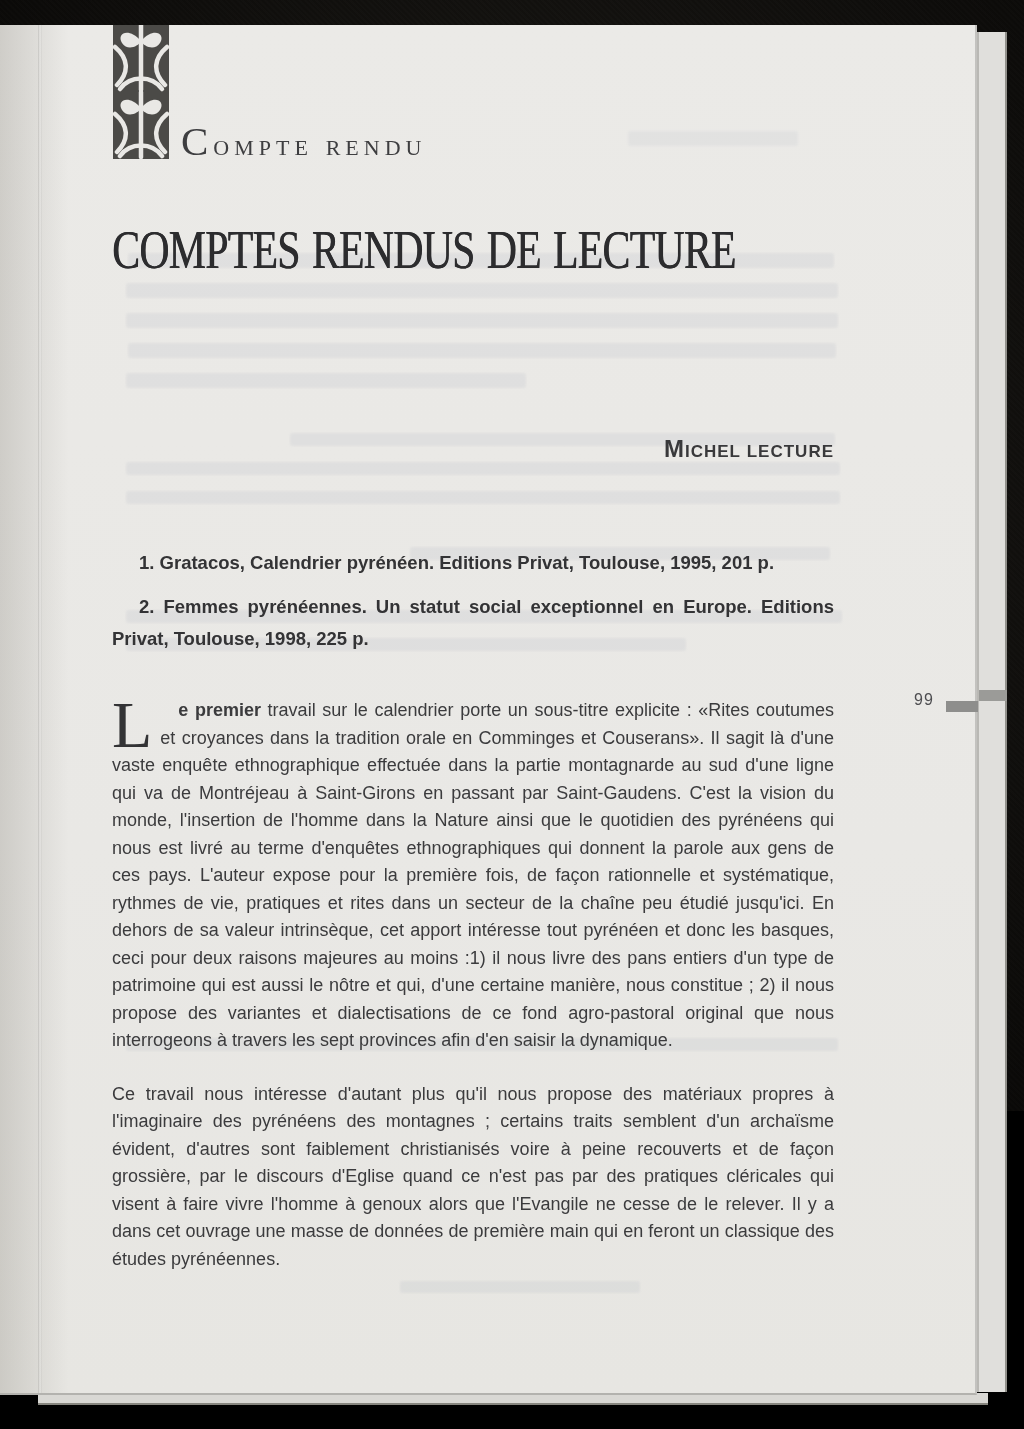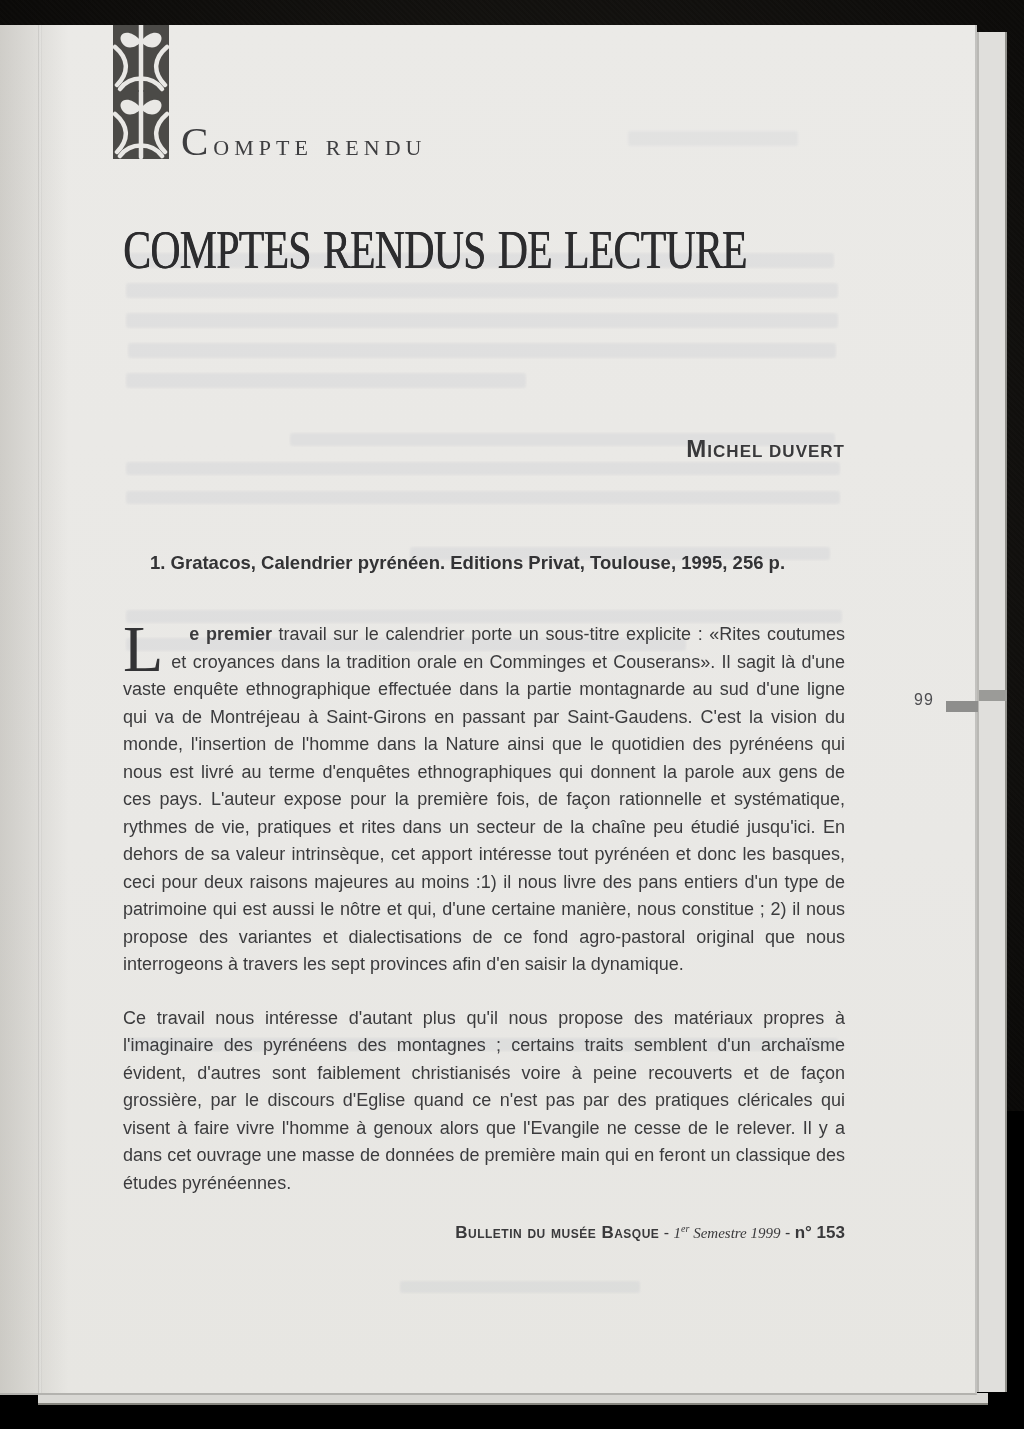--- a/index.html
+++ b/index.html
@@ -61,21 +61,21 @@
     position:absolute;left:181px;top:92px;
     font-family:"Liberation Serif", serif;
     color:#3e3e40;
     letter-spacing:5px;
     white-space:nowrap;
   }
   .header-label .cap{font-size:41px;}
   .header-label .rest{font-size:31px;font-variant:small-caps;letter-spacing:5px;}
   
   .text-block{
-    position:absolute;left:123px;top:196px;width:722px;
+    position:absolute;left:112px;top:196px;width:722px;
     color:#3a3a3c;
   }
   .doc-title{
     font-family:"Liberation Serif", serif;
     font-size:53px;line-height:56px;
     color:#2c2c2e;
     white-space:nowrap;
     letter-spacing:-1px;word-spacing:3px;
     transform:scaleX(0.79) scaleY(1.04);
     transform-origin:left center;
@@ -180,39 +180,37 @@
     <div class="header-label">
       <span class="cap">C</span><span class="rest">ompte rendu</span>
     </div>
 
     <div class="text-block">
 
       <div class="doc-title">COMPTES RENDUS DE LECTURE</div>
 
       <div class="author-line">
         <span class="first">Michel</span>
-        <span class="last">DUVERT</span>
+        <span class="last">LECTURE</span>
       </div>
 
       <div class="references">
-        <p class="reference">1. Gratacos, Calendrier pyrénéen. Editions Privat, Toulouse, 1995, 256 p.</p>
+        <p class="reference">1. Gratacos, Calendrier pyrénéen. Editions Privat, Toulouse, 1995, 201 p.</p>
+        <p class="reference">2. Femmes pyrénéennes. Un statut social exceptionnel en Europe. Editions Privat, Toulouse, 1998, 225 p.</p>
       </div>
 
       <div class="body-text">
         <p class="paragraph">
           <span class="dropcap">L</span><span class="lead-bold">e premier</span><span> travail sur le calendrier porte un sous-titre explicite : «Rites coutumes et croyances dans la tradition orale en Comminges et Couserans». Il sagit là d'une vaste enquête ethnographique effectuée dans la partie montagnarde au sud d'une ligne qui va de Montréjeau à Saint-Girons en passant par Saint-Gaudens. C'est la vision du monde, l'insertion de l'homme dans la Nature ainsi que le quotidien des pyrénéens qui nous est livré au terme d'enquêtes ethnographiques qui donnent la parole aux gens de ces pays. L'auteur expose pour la première fois, de façon rationnelle et systématique, rythmes de vie, pratiques et rites dans un secteur de la chaîne peu étudié jusqu'ici. En dehors de sa valeur intrinsèque, cet apport intéresse tout pyrénéen et donc les basques, ceci pour deux raisons majeures au moins :1) il nous livre des pans entiers d'un type de patrimoine qui est aussi le nôtre et qui, d'une certaine manière, nous constitue ; 2) il nous propose des variantes et dialectisations de ce fond agro-pastoral original que nous interrogeons à travers les sept provinces afin d'en saisir la dynamique.</span>
         </p>
         <p class="paragraph">
           <span>Ce travail nous intéresse d'autant plus qu'il nous propose des matériaux propres à l'imaginaire des pyrénéens des montagnes ; certains traits semblent d'un archaïsme évident, d'autres sont faiblement christianisés voire à peine recouverts et de façon grossière, par le discours d'Eglise quand ce n'est pas par des pratiques cléricales qui visent à faire vivre l'homme à genoux alors que l'Evangile ne cesse de le relever. Il y a dans cet ouvrage une masse de données de première main qui en feront un classique des études pyrénéennes.</span>
         </p>
       </div>
 
-      <div class="doc-footer">
-        <span class="journal">Bulletin du musée Basque</span><span> - </span><span class="issue"><span>1</span><sup>er</sup><span> Semestre 1999</span></span><span> - </span><span class="number">n° 153</span>
-      </div>
 
     </div>
 
     <div class="page-number">99</div>
     <div class="tab-bar-1"></div>
 
     <div class="gutter-shade"></div>
     <div class="gutter-crease"></div>
   </div>
 

